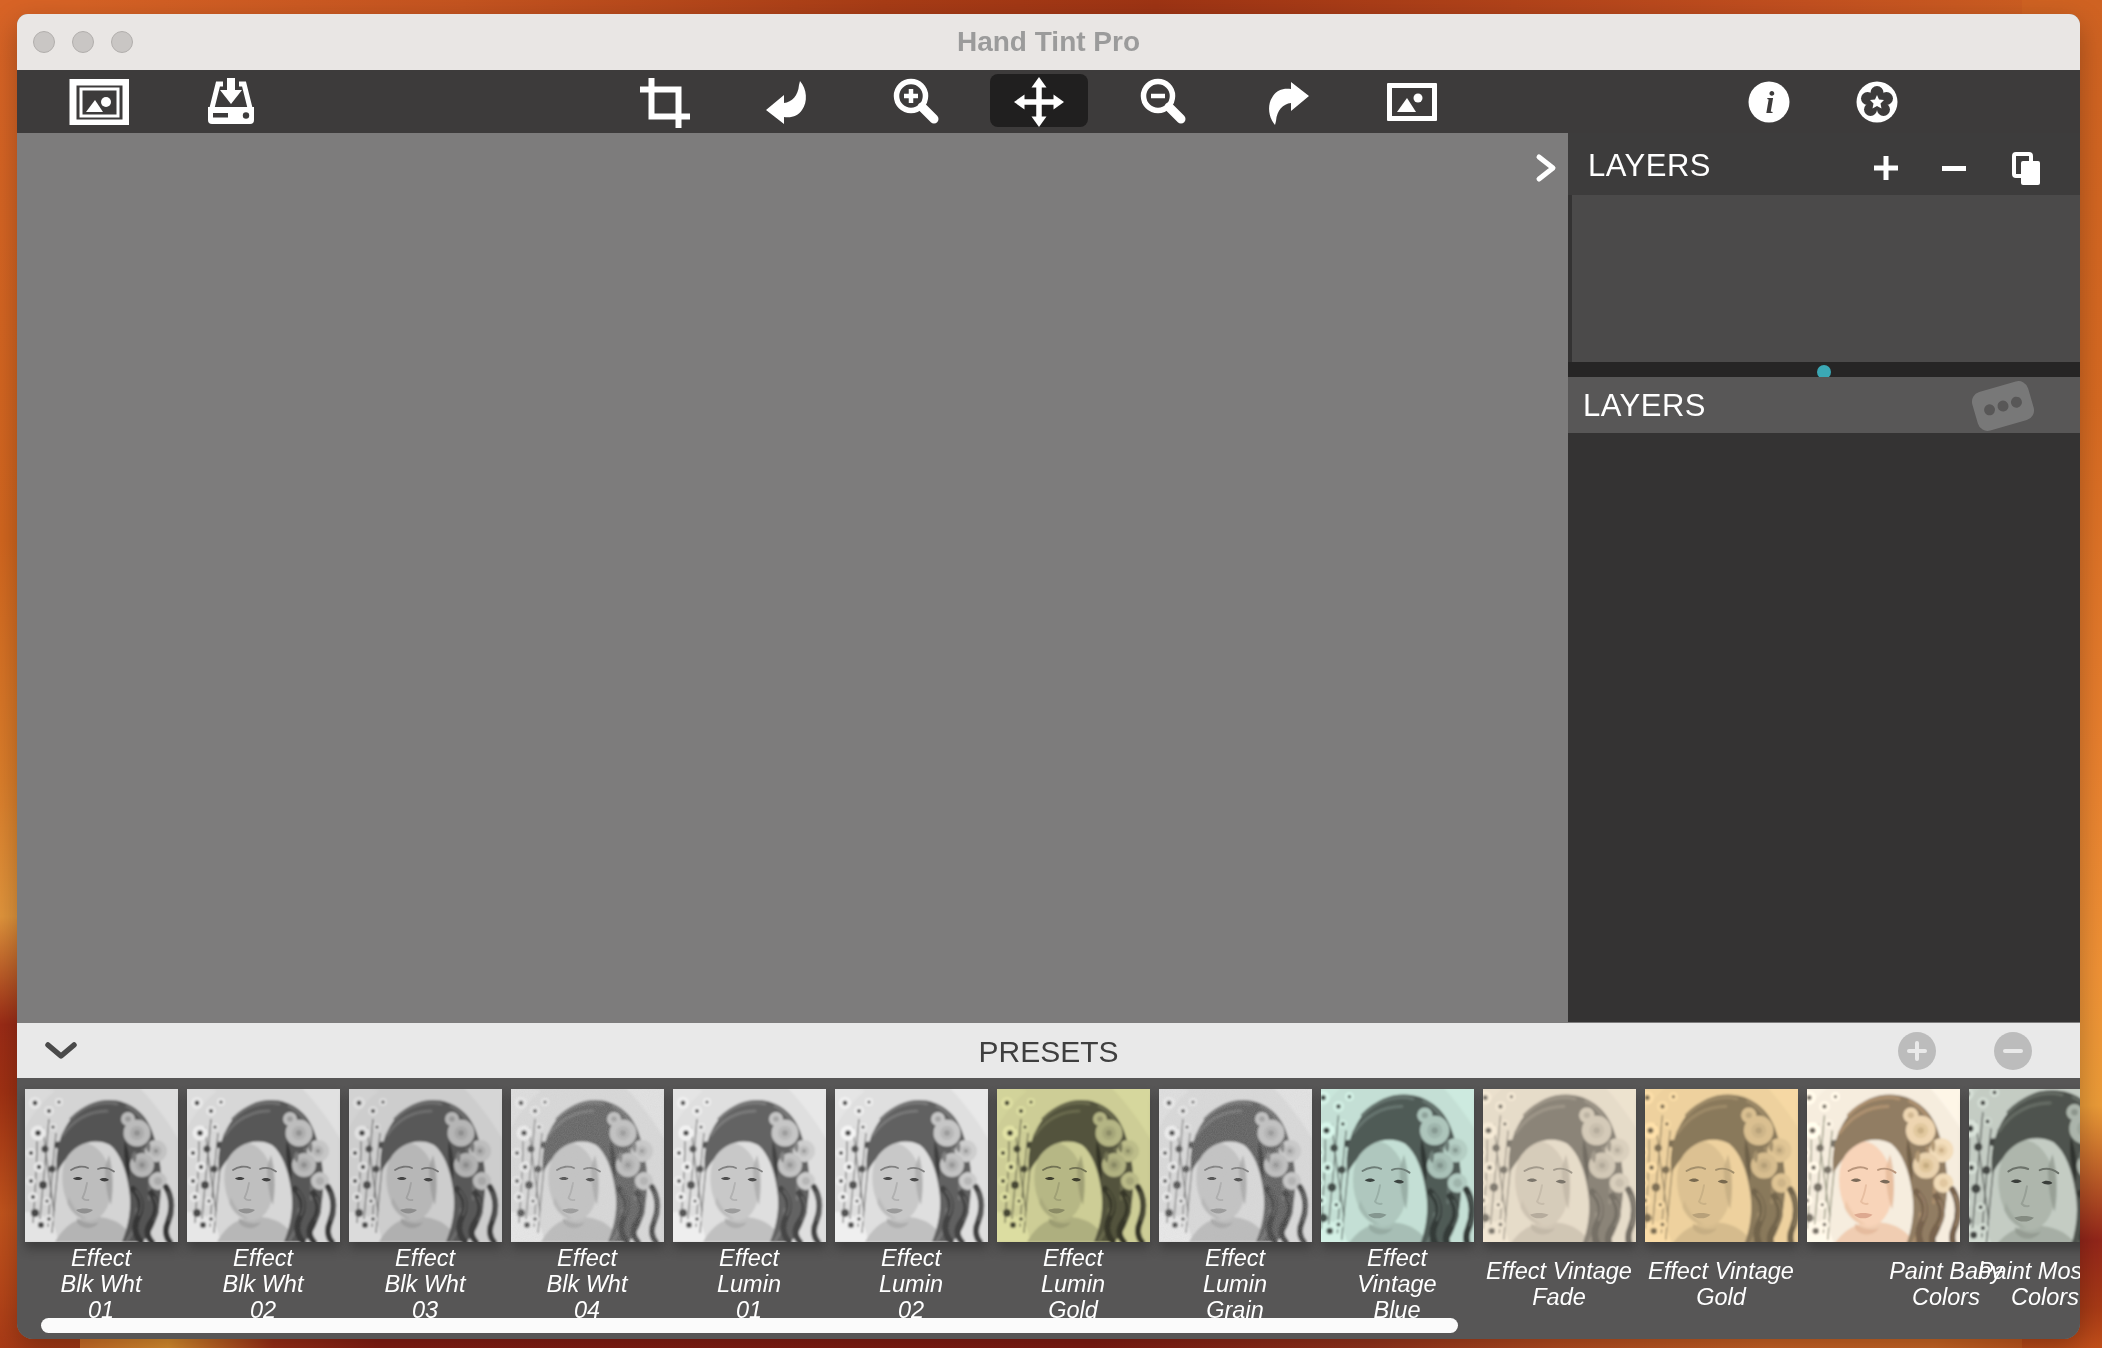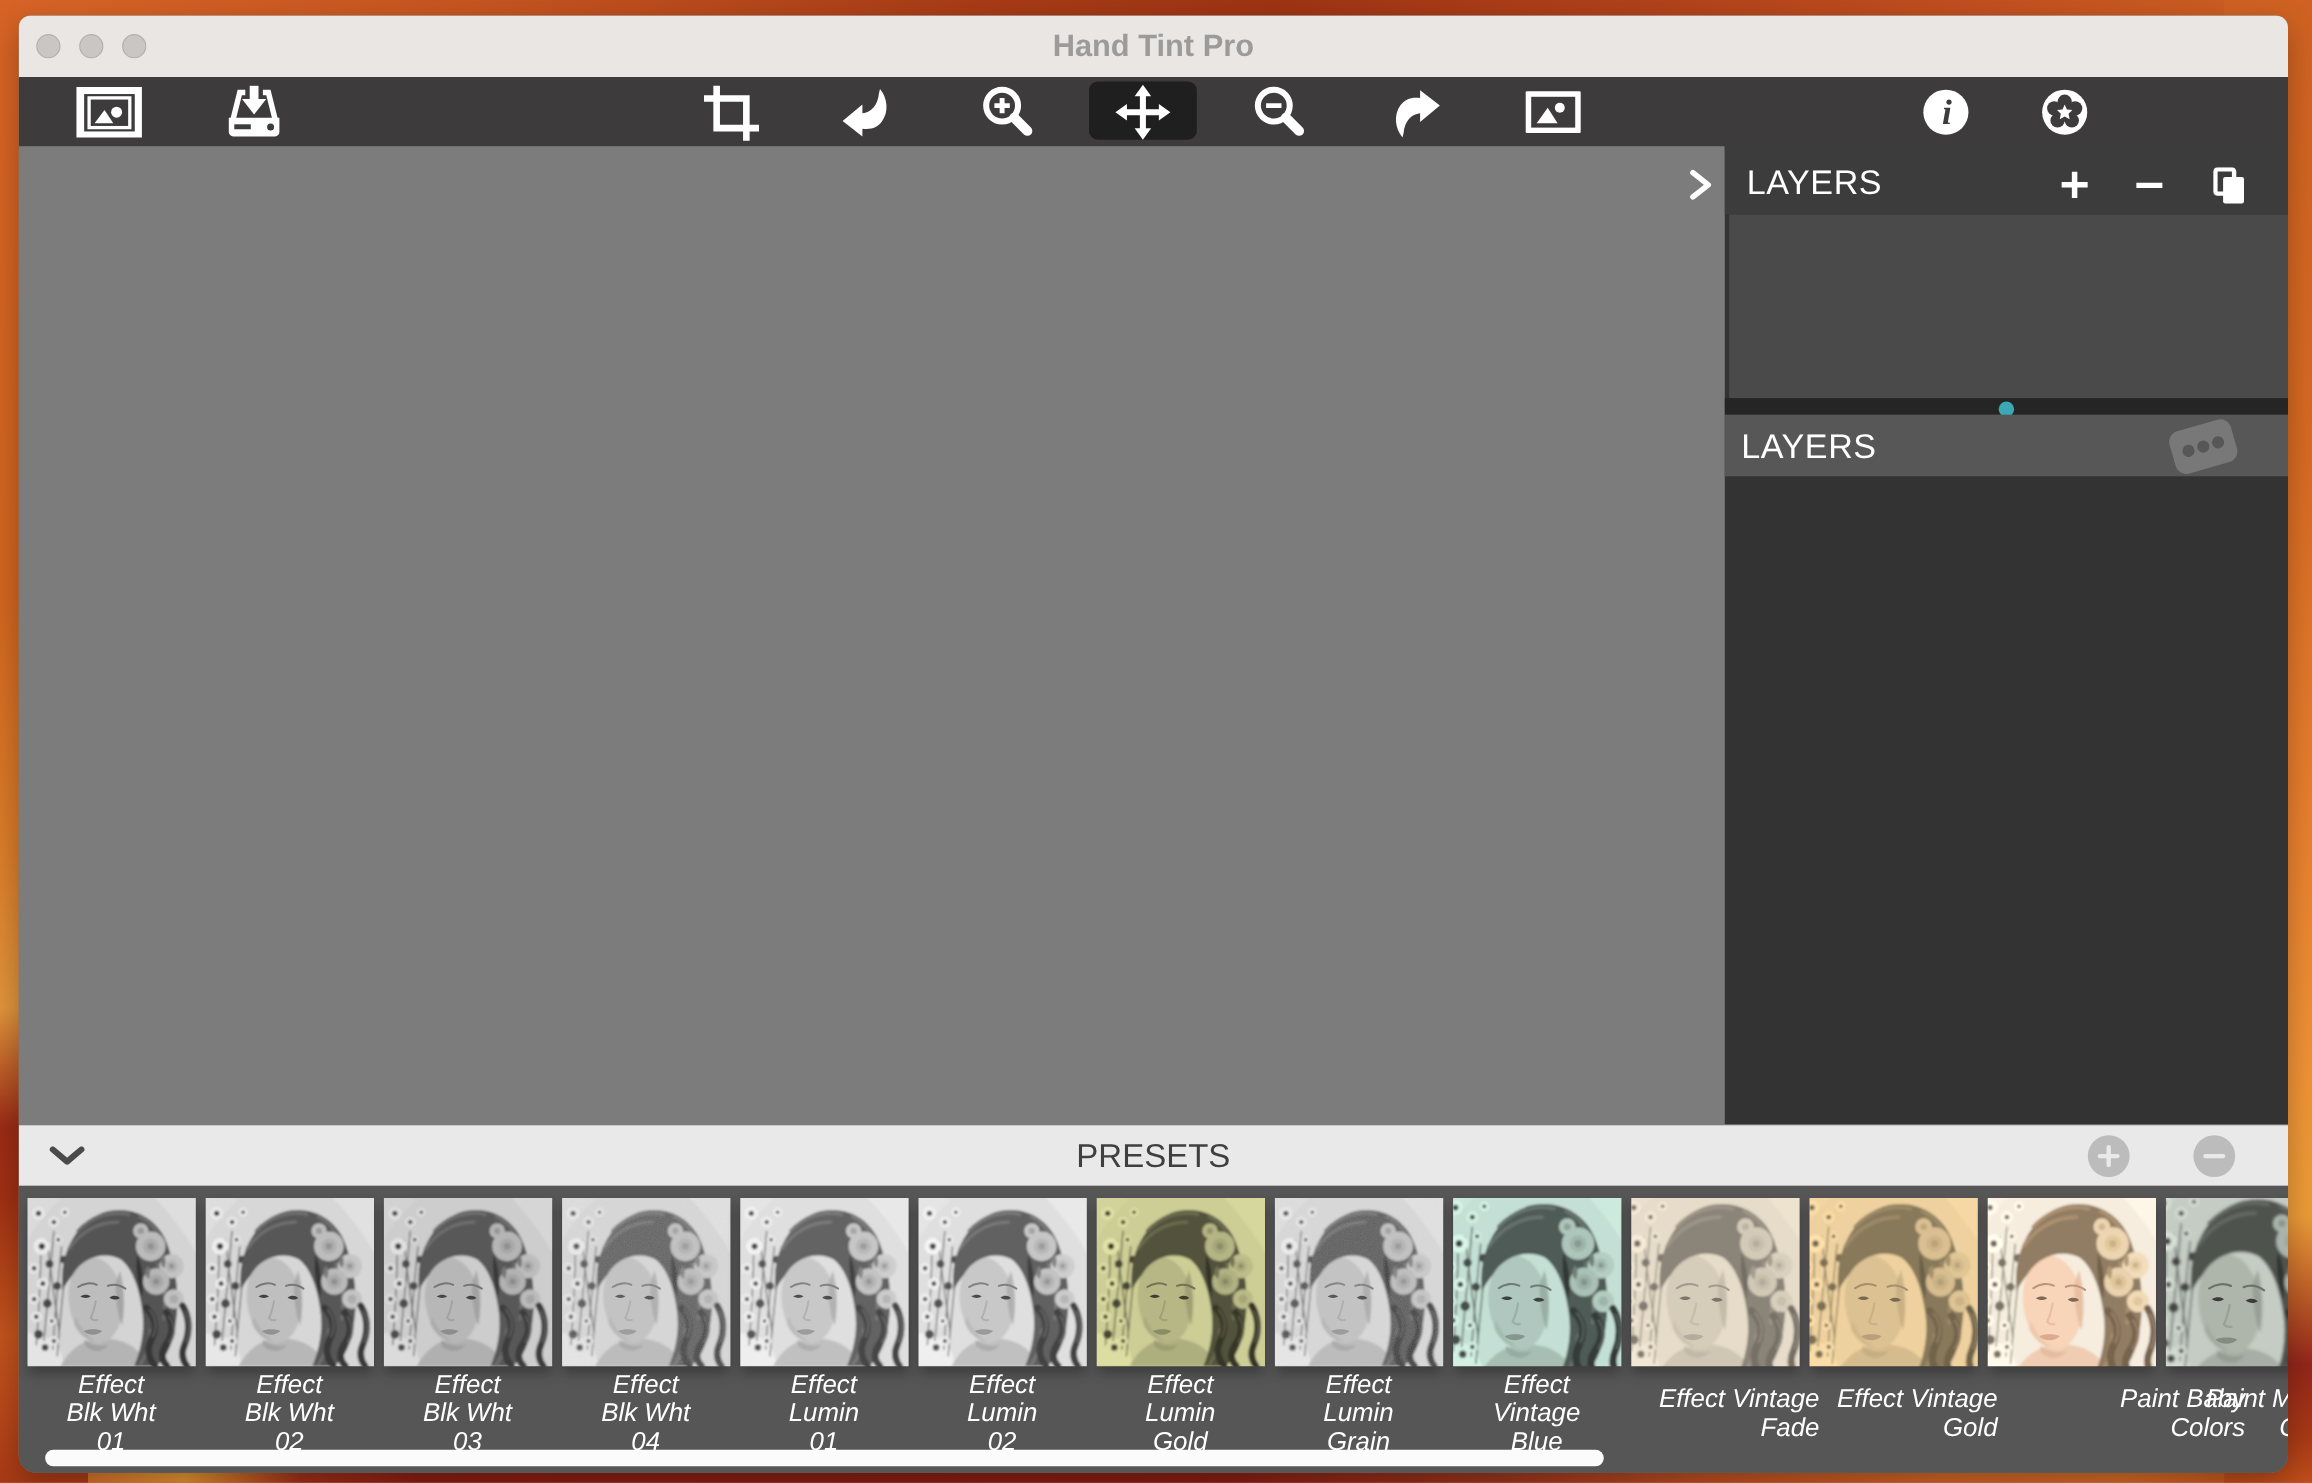--- a/index.html
+++ b/index.html
@@ -47,21 +47,21 @@
 .pbtn{position:absolute;top:9px;width:38px;height:38px;border-radius:50%;background:#bcbcbc;}
 .pbtn:before{content:"";position:absolute;left:9px;top:17px;width:20px;height:4px;background:#e9e9e9;border-radius:2px;}
 #pplus:after{content:"";position:absolute;left:17px;top:9px;width:4px;height:20px;background:#e9e9e9;border-radius:2px;}
 
 
 #presetsBody{position:absolute;left:0;top:1064px;width:100%;height:261px;background:#575656;}
 .thumb{position:absolute;top:11px;width:153px;height:153px;box-shadow:0 7px 10px rgba(30,30,30,.45);}
 .thumb svg{display:block;width:153px;height:153px;}
 .thumb .grain{position:absolute;left:0;top:0;opacity:.5;}
 .tlabel{position:absolute;top:167px;width:190px;text-align:center;color:#fff;font-size:23.5px;line-height:26px;font-style:italic;}
-.tlabel.two{padding-top:13px;text-align:right;}
+.tlabel.two{padding-top:13px;}
 #scrollbar{position:absolute;left:24px;top:240px;width:1417px;height:15px;border-radius:8px;background:#fbfbfb;}
 
 
 .f1{filter:grayscale(1) brightness(1.0) contrast(1.02);}
 .f2{filter:grayscale(1) brightness(1.02);}
 .f3{filter:grayscale(1) brightness(1.0) contrast(.93);}
 .f4{filter:grayscale(1) brightness(1.09) contrast(.88);}
 .f5{filter:grayscale(1) brightness(1.12) contrast(.88);}
 .f6{filter:grayscale(1) brightness(1.10) contrast(.92);}
 .f7{filter:brightness(.8) grayscale(1) sepia(.9) hue-rotate(22deg) saturate(1.1);}

